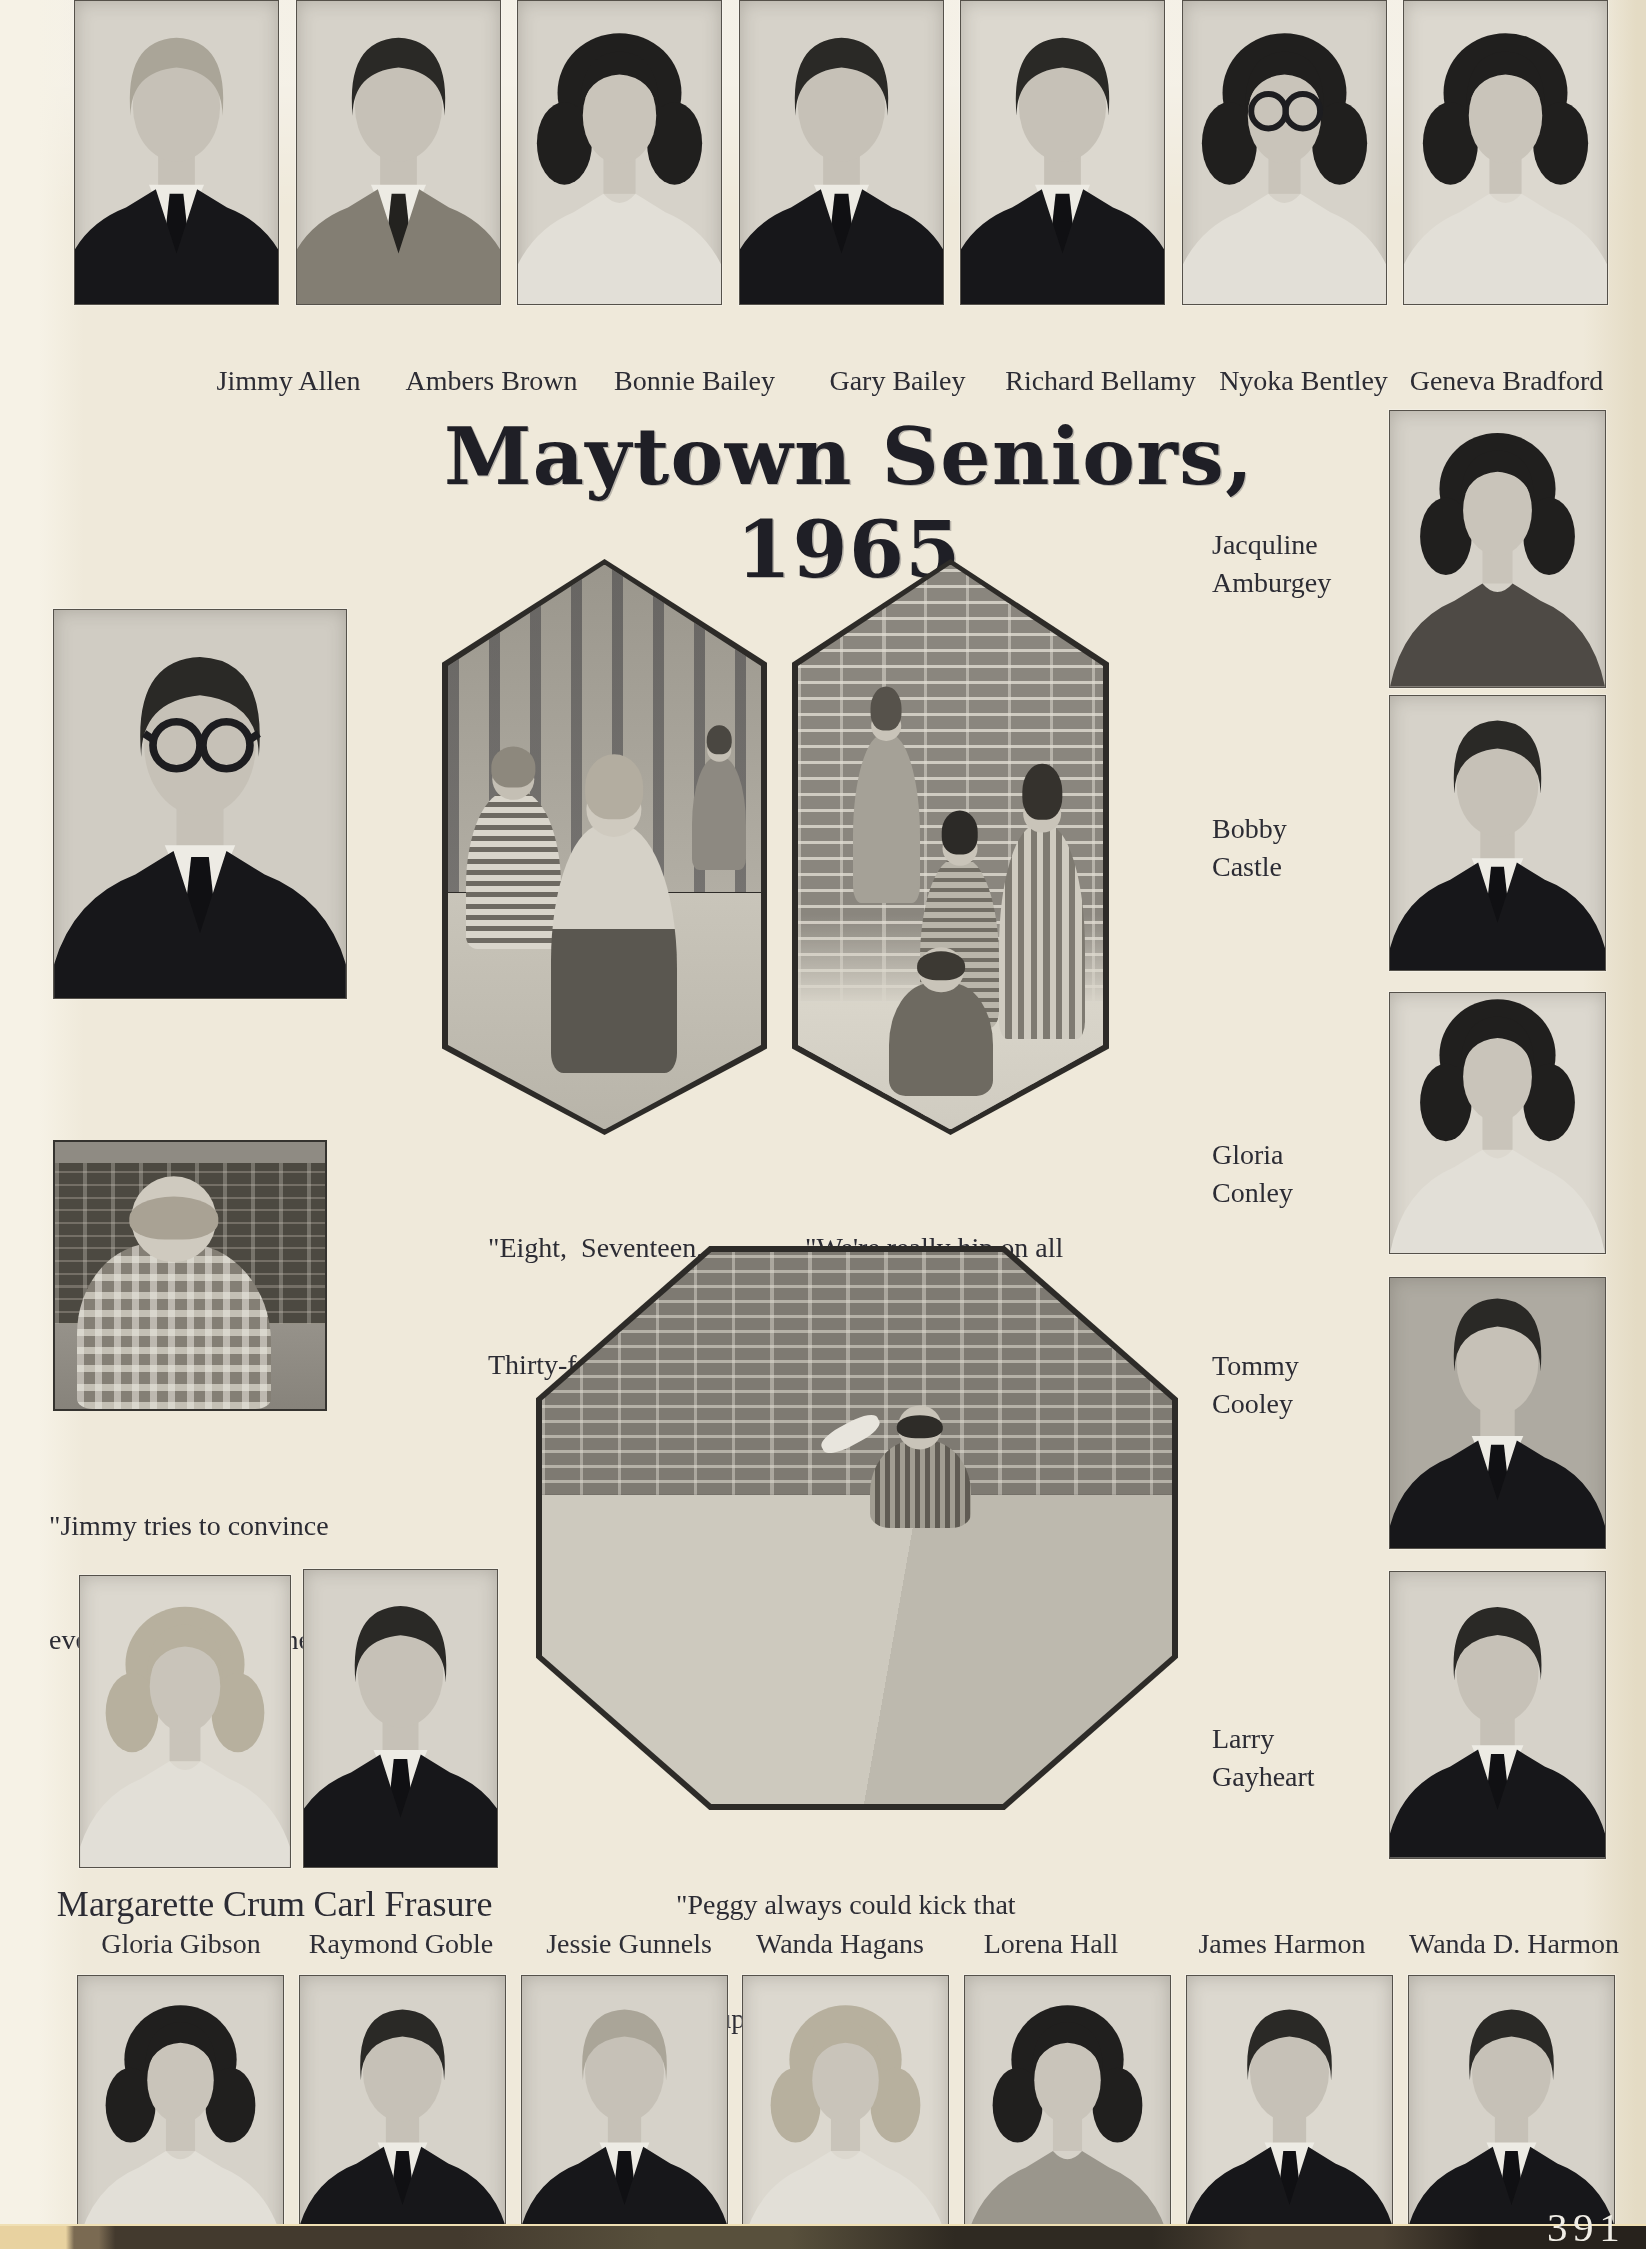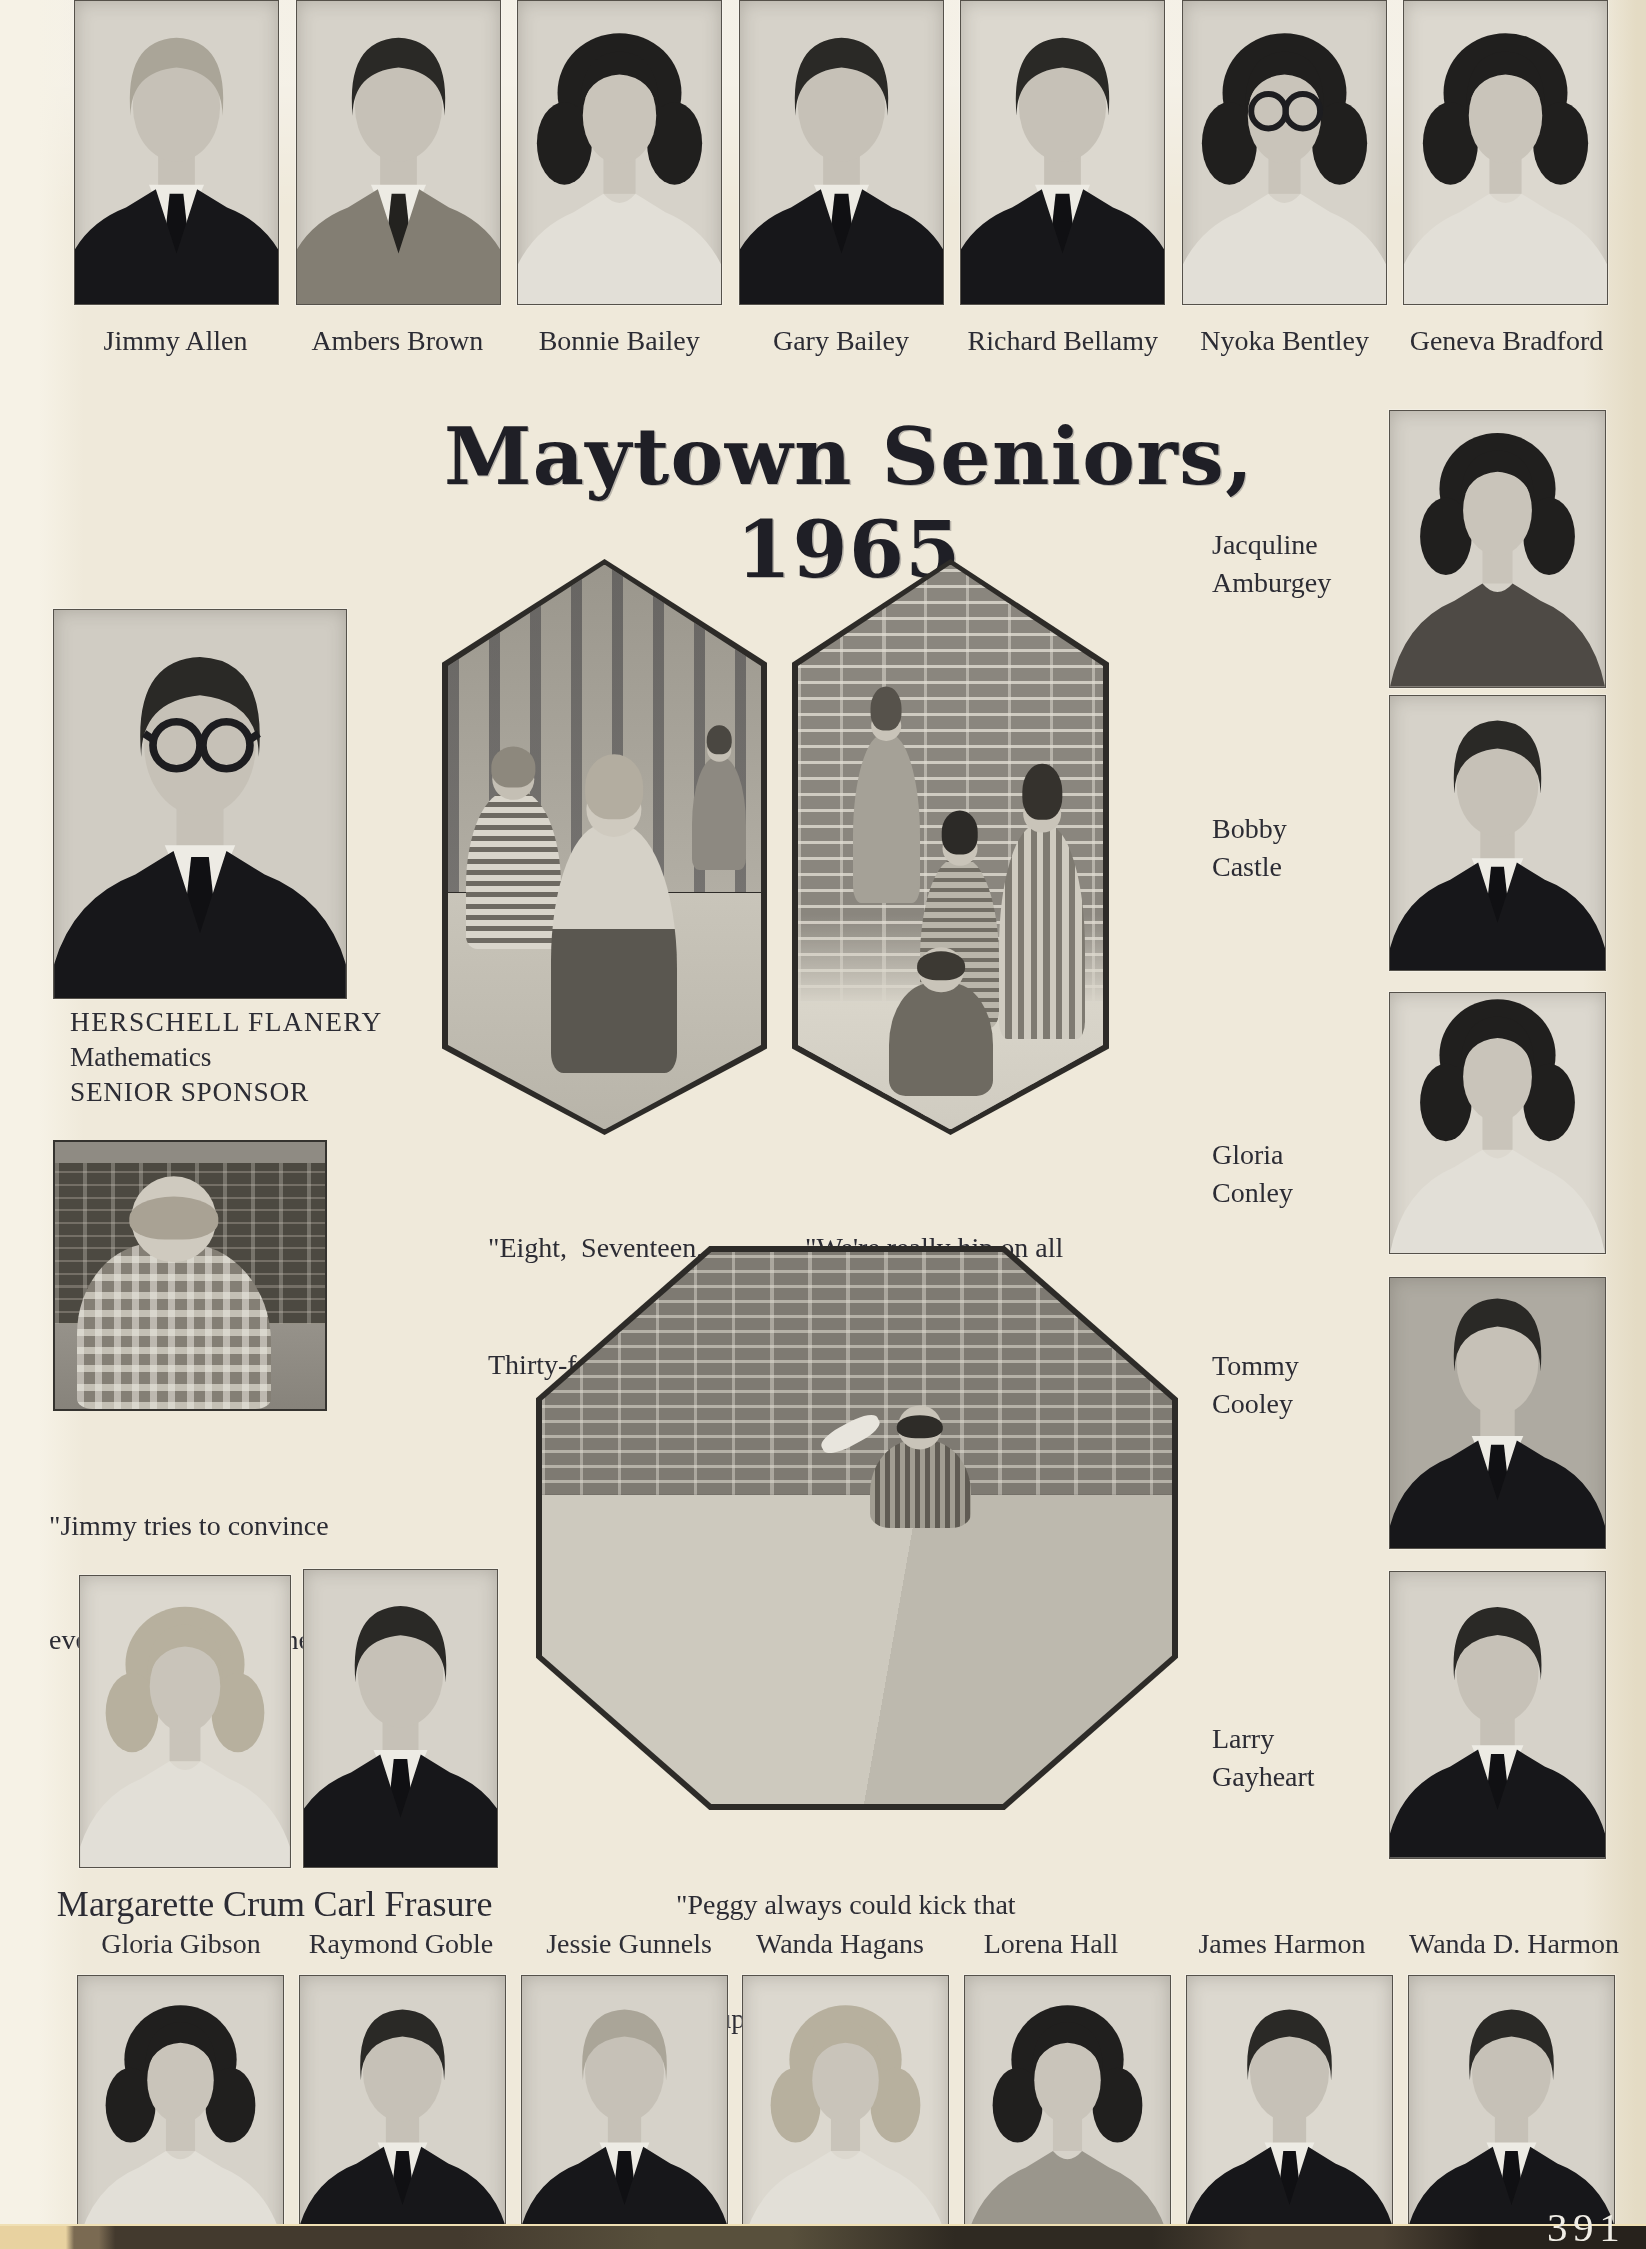--- a/index.html
+++ b/index.html
@@ -11,21 +11,21 @@
           linear-gradient(180deg,rgba(255,255,255,.35) 0 84px,rgba(255,255,255,0) 211px),
           #efe9da;
         color:#2e2e36;}
   
   .photo{position:relative;background:var(--pbg,#d6d2c9);border:1.4px solid #55514a;
          box-shadow:0 0 0 0.7px rgba(255,255,255,.4), inset 0 0 18.3px rgba(60,55,48,.25);
          overflow:hidden;}
   .photo svg{position:absolute;left:0;top:0;width:100%;height:100%;}
   .strip{position:absolute;display:flex;justify-content:space-between;}
   .cell{width:203px;height:100%;}
-  .namerow{position:absolute;display:flex;justify-content:space-between;}
+  .namerow{position:absolute;display:flex;justify-content:flex-end;margin-top:40px;}
   .namerow .nm{width:203px;text-align:center;font-size:28px;white-space:nowrap;}
   .nm,.cap,.sideName,.pairName,.sponsor div{color:#2c2c34;}
   
   .msuit {--hair:#2a2926;--suit:#17171a;--shirt:#edebe4;--tie:#101013;--skin:#c6c1b7;--pbg:#d6d2c9;}
   .mlight{--hair:#aaa598;}
   .mtweed{--suit:#837e73;--tie:#23221f;}
   .fdark {--hair:#201f1e;--blouse:#e2dfd7;--skin:#c9c4ba;--pbg:#d6d2c9;}
   .fblonde{--hair:#b7b09e;}
   .fdarktop{--blouse:#4e4a45;}
   .fgray {--blouse:#9a968c;}
@@ -217,25 +217,20 @@
   <div class="sideName" style="top:1720px;">
     <div>Larry</div>
     <div>Gayheart</div>
   </div>
 
   <div class="photo msuit" style="position:absolute;left:53px;top:609px;width:292px;height:388px;--pbg:#d0ccc3;">
       <svg viewBox="0 0 415 552" width="292" height="388">
         <use href="#sil-male-g"></use>
       </svg>
     </div>
-  <div class="sponsor">
-    <div class="ln1">HERSCHELL FLANERY</div>
-    <div class="ln2">Mathematics</div>
-    <div class="ln3">SENIOR SPONSOR</div>
-  </div>
 
   <div class="hexOuter" style="left:442px;top:559px;width:325px;height:576px;">
     <div class="hexInner scene1">
       <div class="fig" style="left:6%;top:40%;width:30%;height:28%;--fh:#c4bfb4;--fhair:#8d887d;background:repeating-linear-gradient(0deg,#d9d5cb 0 6.3px,#6e6a62 6.3px 11.3px);border-radius:45% 45% 12% 12%/60% 60% 8% 8%;"></div>
       <div class="fig" style="left:33%;top:46%;width:40%;height:44%;--fh:#cfcabf;--fhair:#b3ada0;background:linear-gradient(#d5d1c7 0 42%,#5a5750 42% 100%);border-radius:42% 46% 10% 10%/55% 58% 8% 8%;"></div>
       <div class="fig" style="right:5%;top:34%;width:17%;height:20%;--fh:#c4bfb4;--fhair:#4a4741;background:#8d8981;border-radius:45% 45% 14% 14%/60% 60% 10% 10%;"></div>
     </div>
   </div>
 
   <div class="hexOuter" style="left:792px;top:559px;width:317px;height:576px;">

